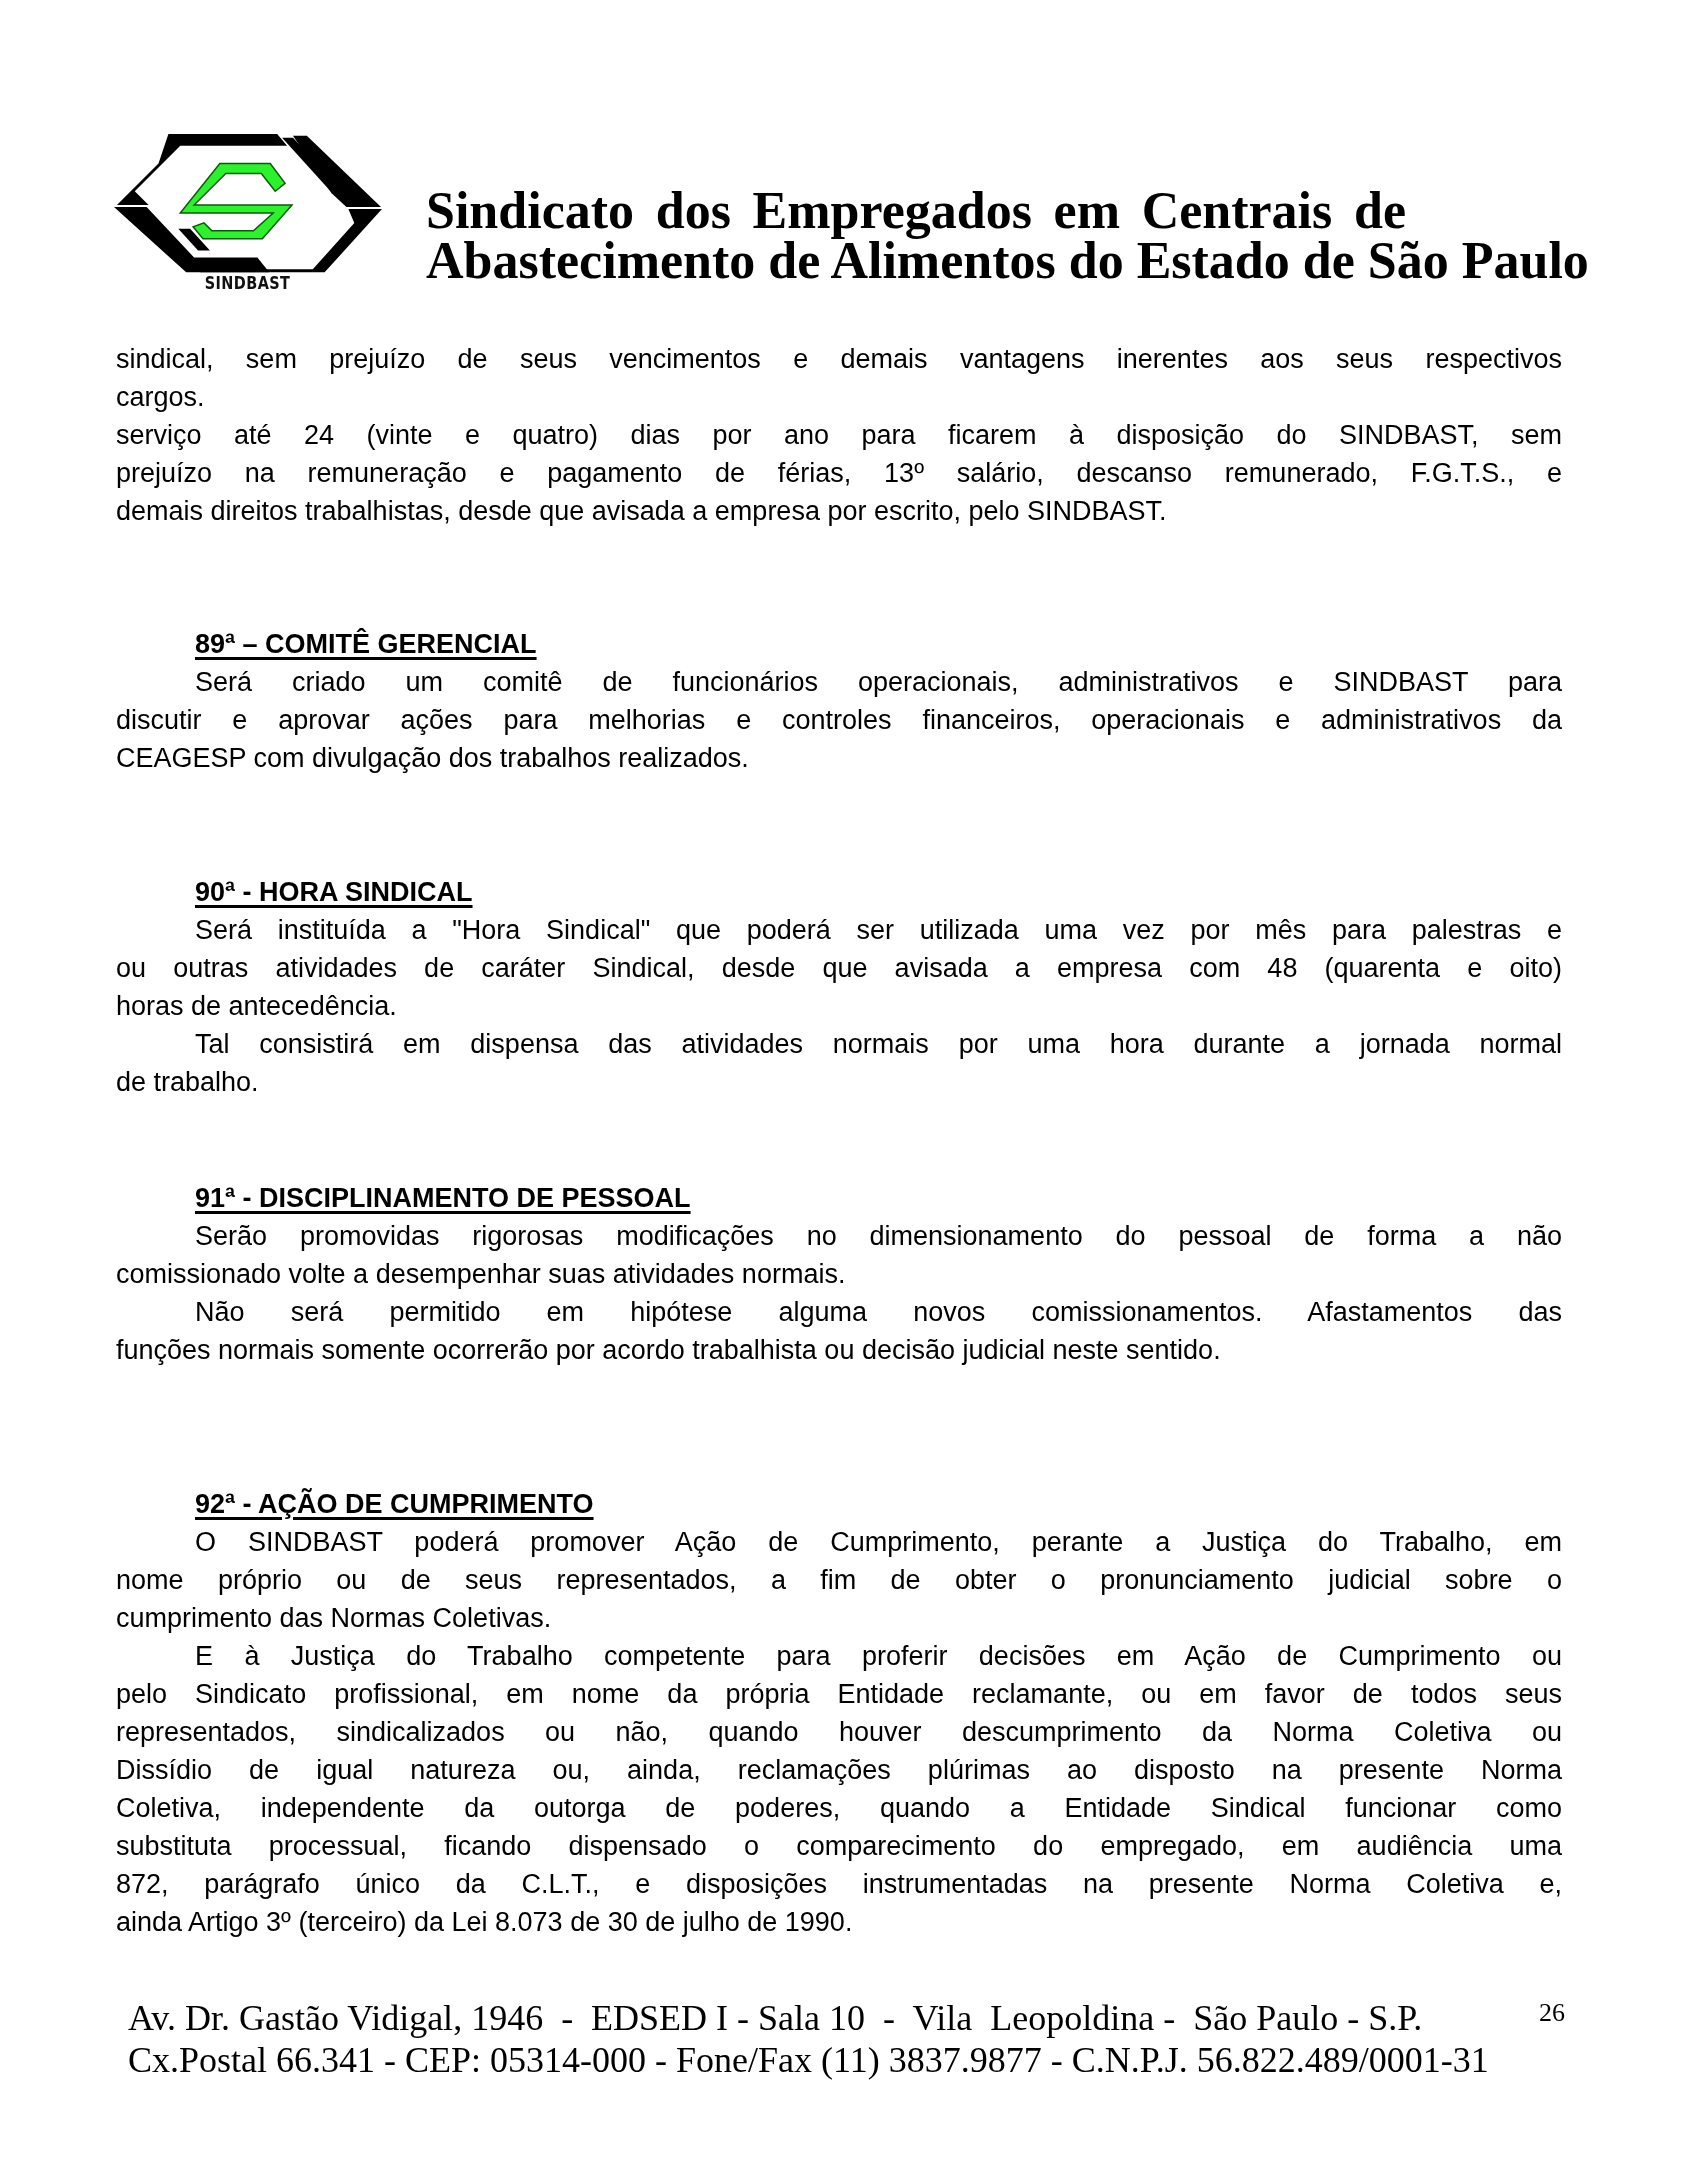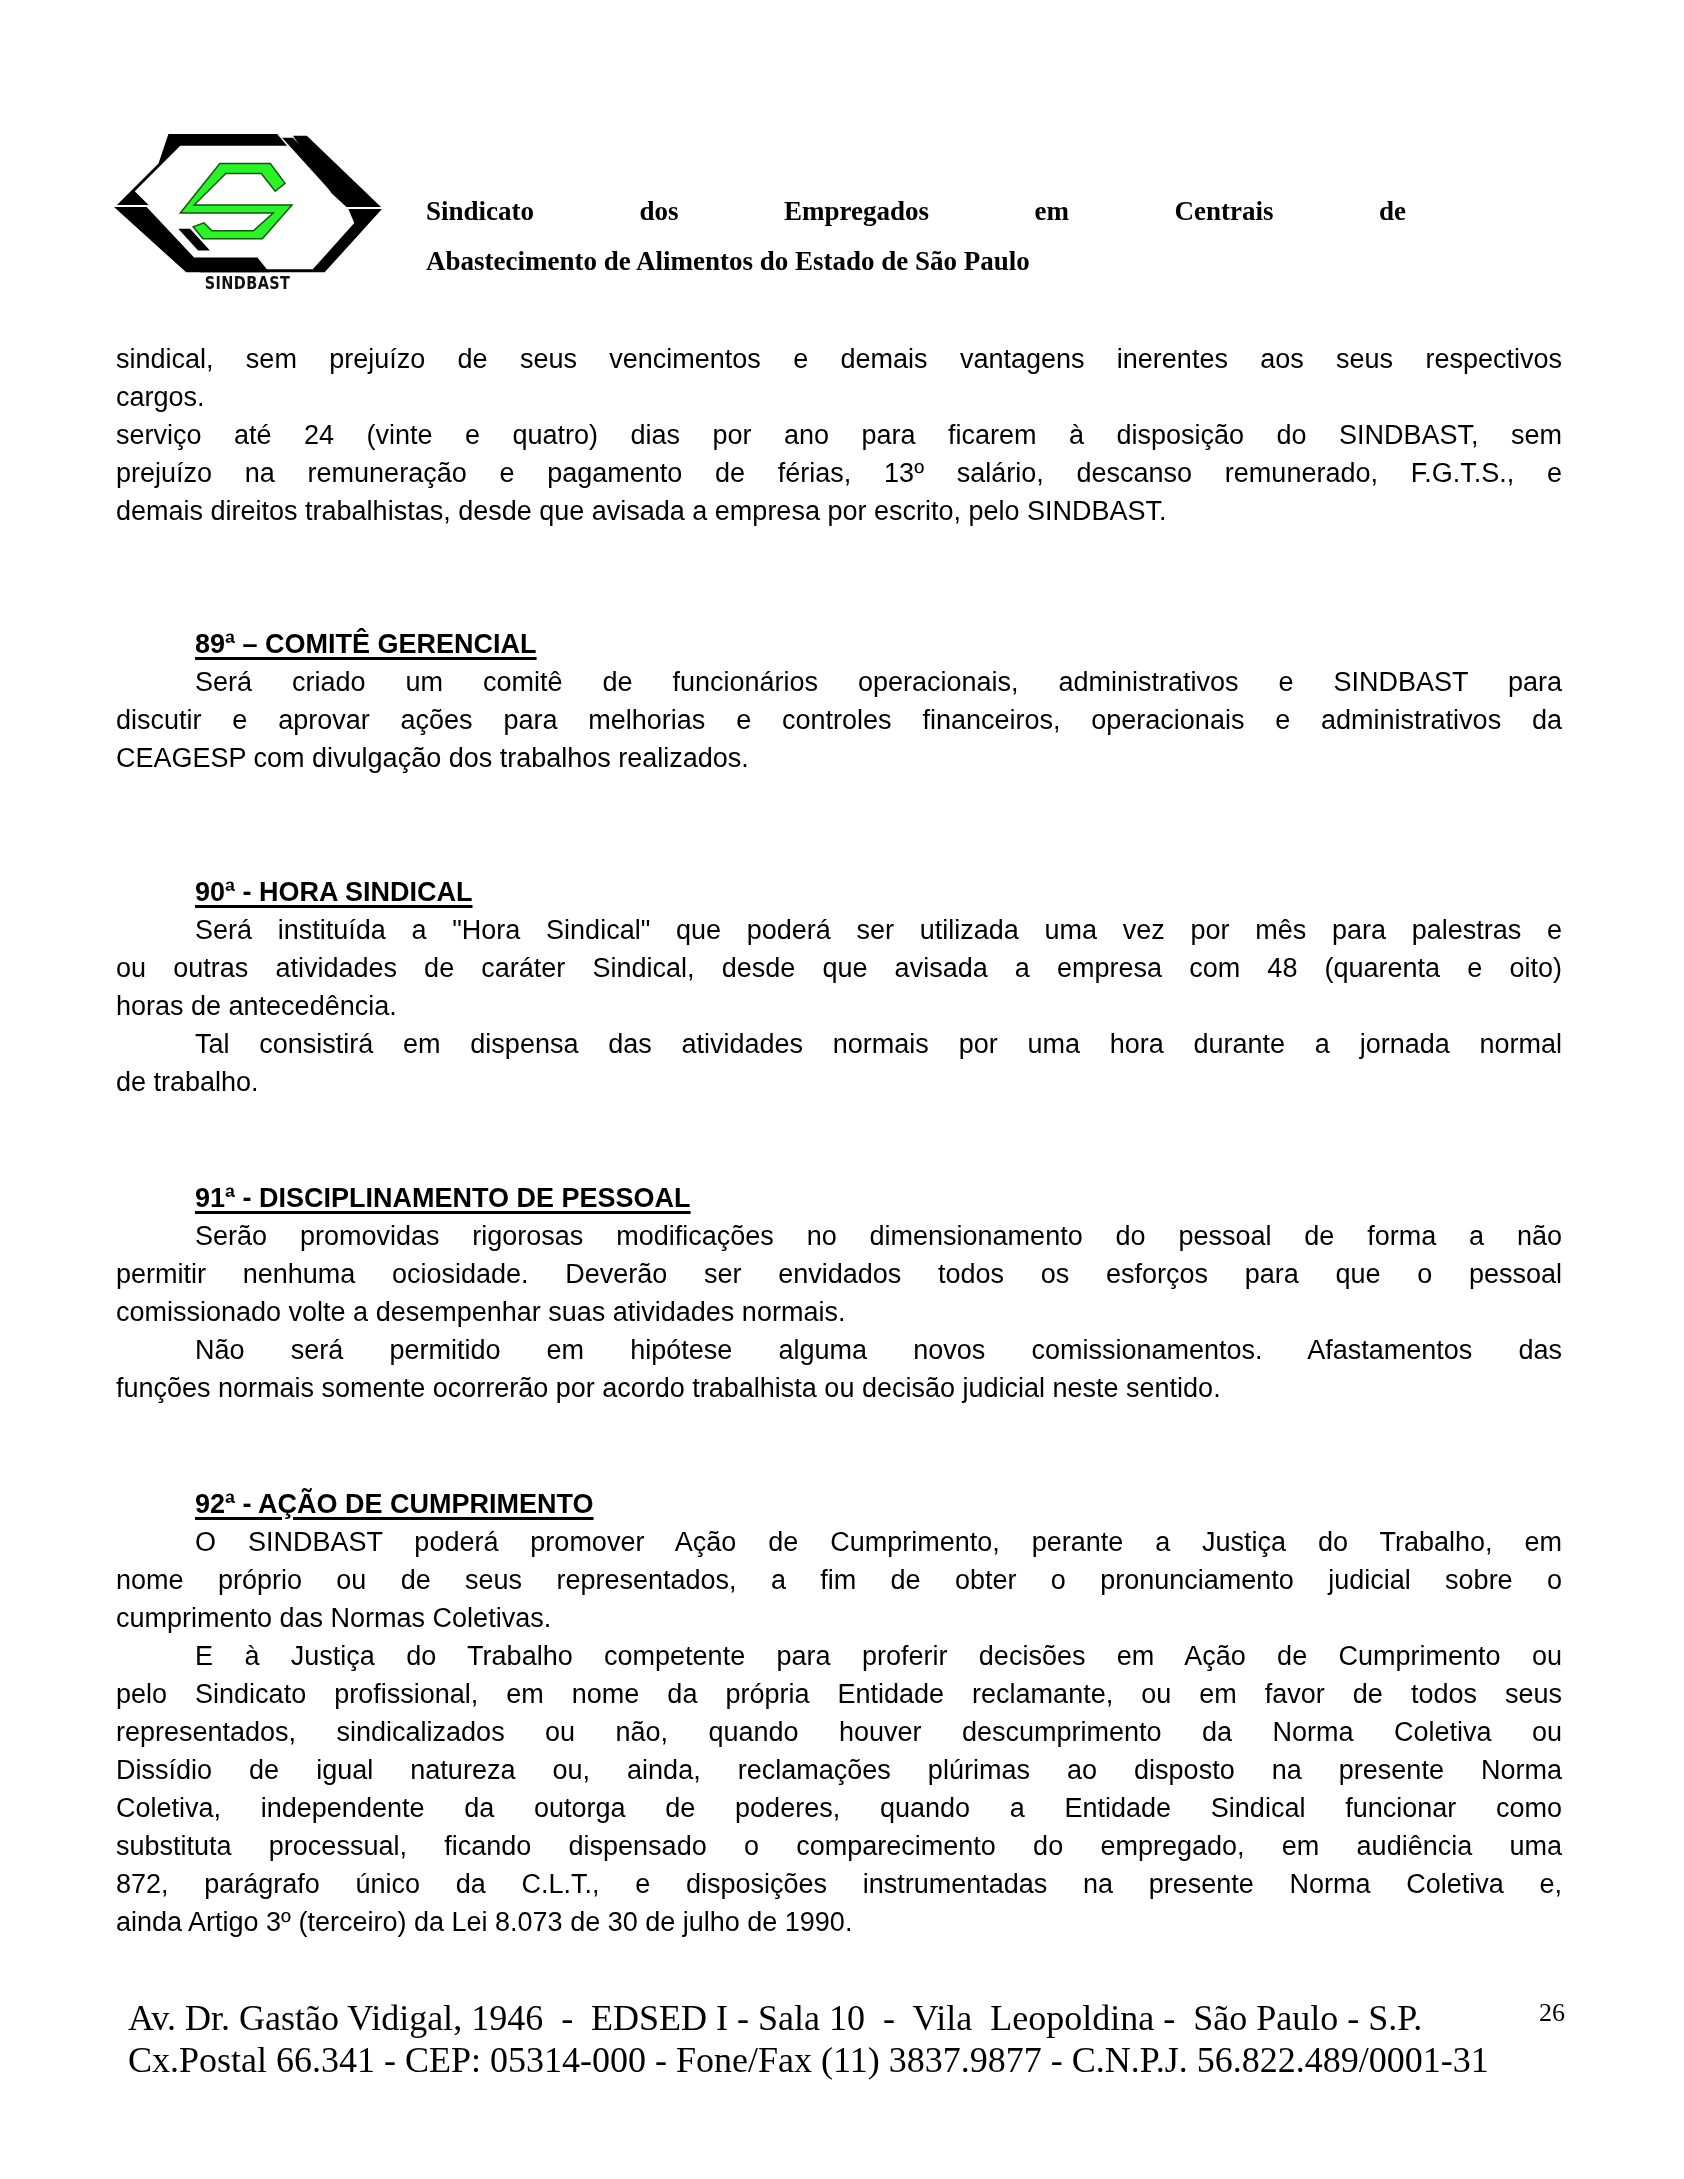--- a/index.html
+++ b/index.html
@@ -2,21 +2,21 @@
 <html><head>
 <meta charset="utf-8">
 <style>
   html, body { margin: 0; padding: 0; background: #ffffff; }
   body { width: 1684px; height: 2179px; position: relative; overflow: hidden; color: #000; }
   .logo { position: absolute; left: 109px; top: 124px; width: 277px; height: 178px; }
   .logo svg { display: block; }
   .logo-label { position: absolute; left: 0; width: 277px; top: 149px; text-align: center;
     font-family: "DejaVu Sans", sans-serif; font-weight: bold; font-size: 17px; letter-spacing: 0.5px; color: #111; transform: scaleX(0.85); }
   .org-title { position: absolute; left: 426px; top: 186px; width: 980px;
-    font-family: "Liberation Serif", serif; font-weight: bold; font-size: 27px; line-height: 50px; }
+    font-family: "Liberation Serif", serif; font-weight: bold; font-size: 52px; line-height: 50px; }
   .org-title .l { display: block; white-space: nowrap; }
   .org-title .j { text-align: justify; text-align-last: justify; white-space: normal; }
   .body-block { position: absolute; left: 116px; width: 1446px;
     font-family: Liberation Sans, sans-serif; font-size: 27px; line-height: 38px; }
   .line { display: block; height: 38px; white-space: nowrap; overflow: visible; }
   .line.j { white-space: normal; text-align: justify; text-align-last: justify; }
   .line.indent { padding-left: 79px; }
   .heading { display: block; height: 38px; padding-left: 79px; font-weight: bold; white-space: nowrap; }
   .heading span { text-decoration: underline; text-decoration-thickness: 3px; text-underline-offset: 4px; }
   .footer { position: absolute; left: 128px; top: 1997px; width: 1465px;
@@ -71,21 +71,20 @@
   <span class="line j indent">Será instituída a "Hora Sindical" que poderá ser utilizada uma vez por mês para palestras e</span>
   <span class="line j">ou outras atividades de caráter Sindical, desde que avisada a empresa com 48 (quarenta e oito)</span>
   <span class="line">horas de antecedência.</span>
   <span class="line j indent">Tal consistirá em dispensa das atividades normais por uma hora durante a jornada normal</span>
   <span class="line">de trabalho.</span>
 </div>
 
 <div class="body-block" style="top:1179px;">
   <div class="heading"><span>91ª - DISCIPLINAMENTO DE PESSOAL</span></div>
   <span class="line j indent">Serão promovidas rigorosas modificações no dimensionamento do pessoal de forma a não</span>
-  <span class="line j">permitir nenhuma ociosidade. Deverão ser envidados todos os esforços para que o pessoal</span>
   <span class="line">comissionado volte a desempenhar suas atividades normais.</span>
   <span class="line j indent">Não será permitido em hipótese alguma novos comissionamentos. Afastamentos das</span>
   <span class="line">funções normais somente ocorrerão por acordo trabalhista ou decisão judicial neste sentido.</span>
 </div>
 
 <div class="body-block" style="top:1485px;">
   <div class="heading"><span>92ª - AÇÃO DE CUMPRIMENTO</span></div>
   <span class="line j indent">O SINDBAST poderá promover Ação de Cumprimento, perante a Justiça do Trabalho, em</span>
   <span class="line j">nome próprio ou de seus representados, a fim de obter o pronunciamento judicial sobre o</span>
   <span class="line">cumprimento das Normas Coletivas.</span>

